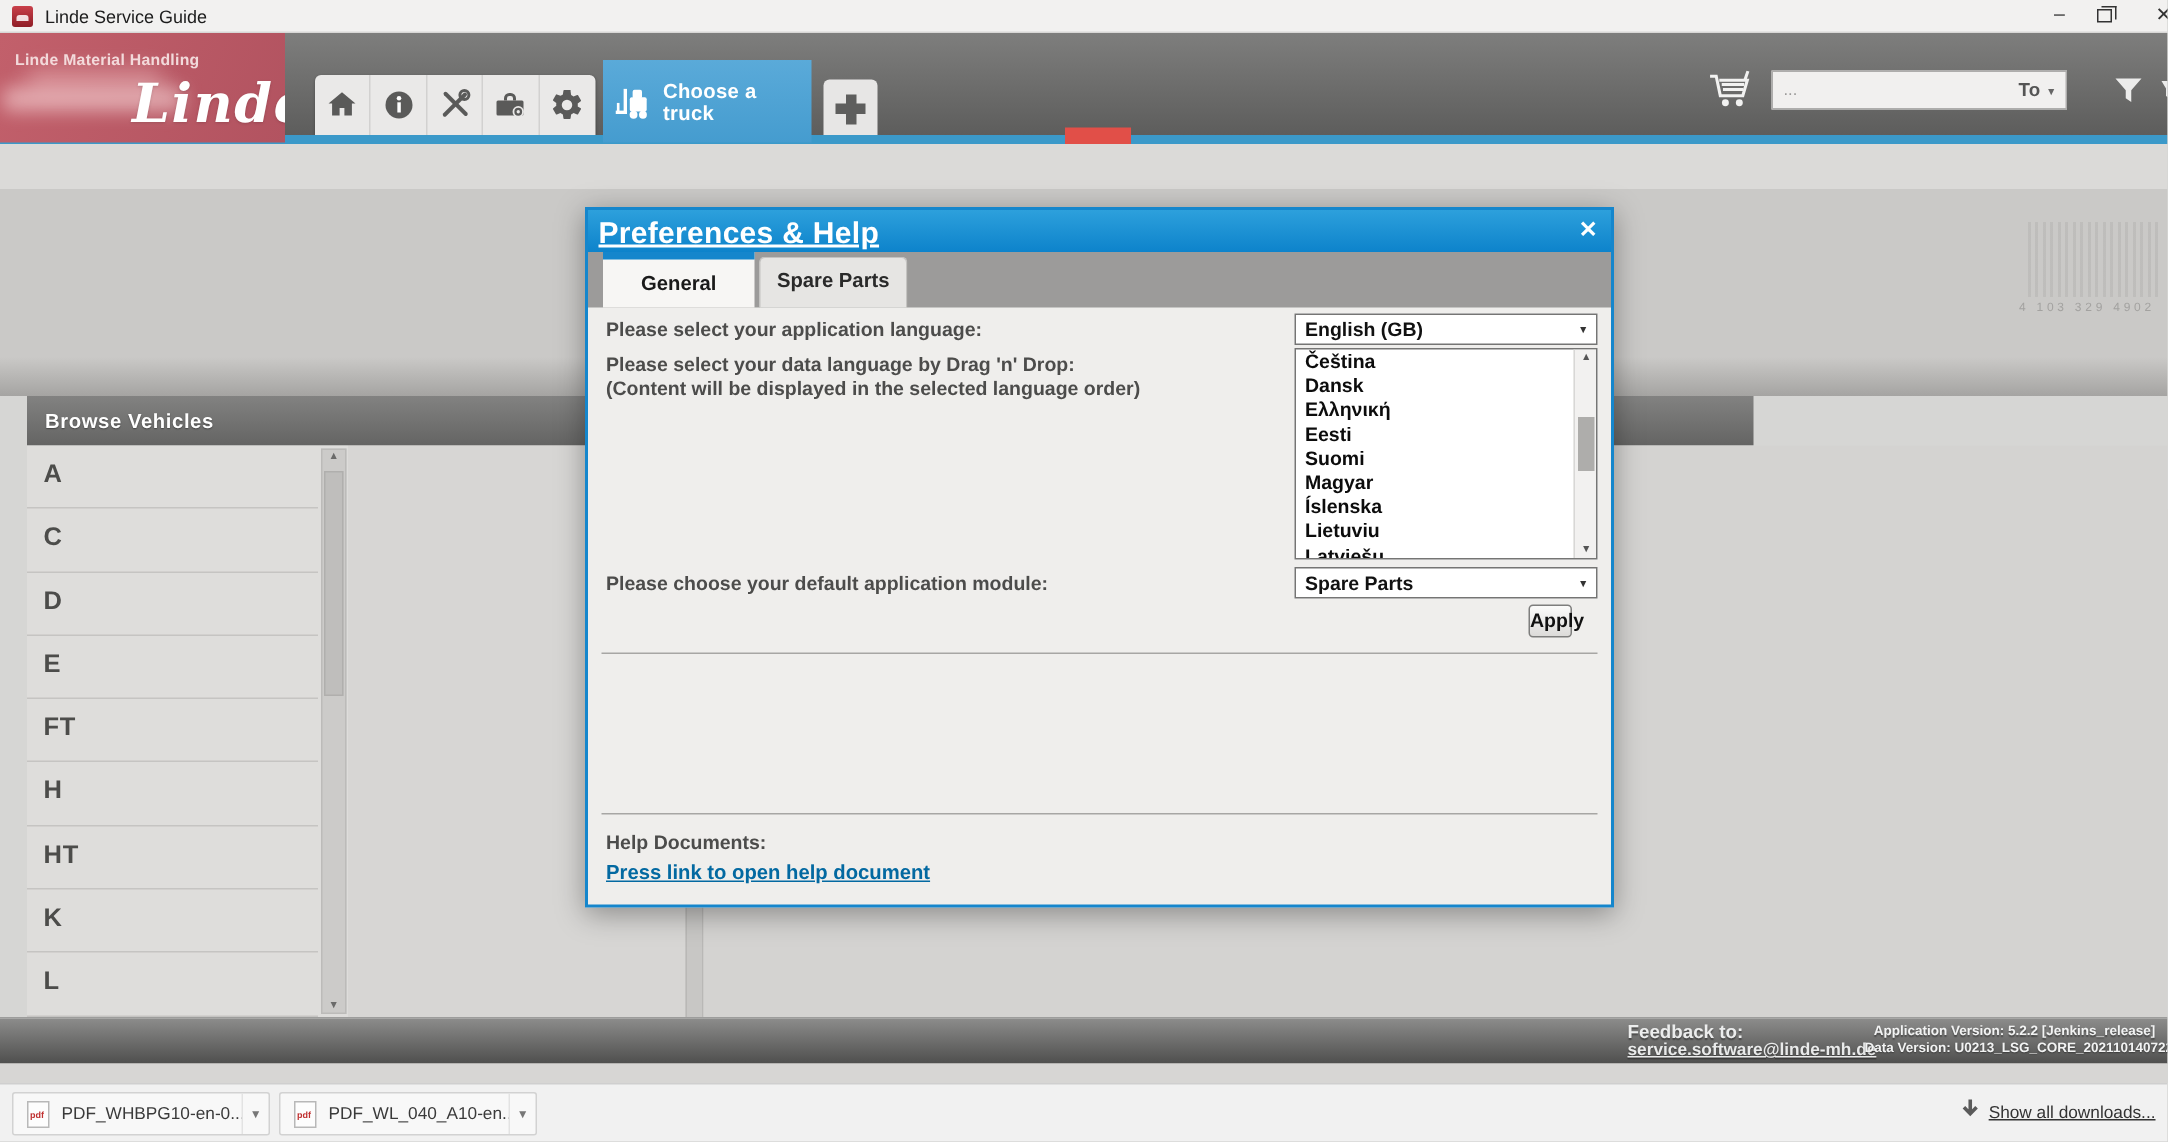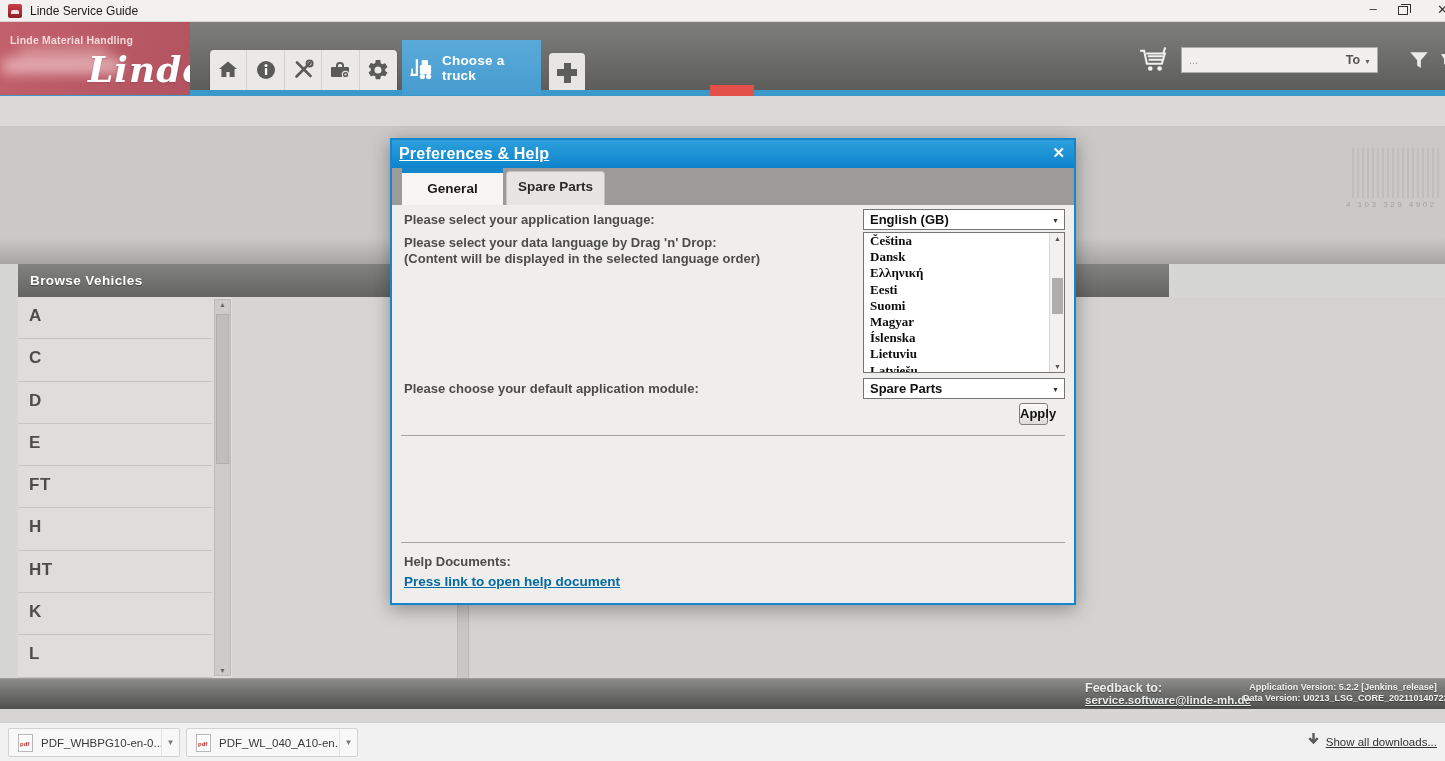--- a/index.html
+++ b/index.html
@@ -87,30 +87,30 @@
   .dl-icon { width:15px; height:18px; margin:0 8px 0 9px; position:relative; background:#fdfdfd; border:1px solid #b8b8b8;}
   .dl-icon::after { content:"pdf"; position:absolute; left:1px; top:6px; font-size:6px; font-weight:bold; color:#c03030;}
   .dl-name { font-size:11.5px; color:#3a3a3a; flex:1; white-space:nowrap; overflow:hidden;}
   .dl-caret { width:18px; text-align:center; font-size:8px; color:#777; border-left:1px solid #e3e3e3; align-self:stretch; line-height:27px;}
   .dl-showall { position:absolute; right:8px; top:9px; display:flex; align-items:center; }
   .dl-showall-label { font-size:11.5px; color:#333; text-decoration:underline; margin-left:6px;}
 
   
   .dialog { left:390px; top:138px; width:686px; height:467px; background:#efeeec; border:2px solid #1586cc; box-shadow:0 4px 18px rgba(0,0,0,.35); z-index:10;}
   .dlg-titlebar { position:absolute; left:0; top:0; width:682px; height:28px; background:linear-gradient(#2da0dc,#0d83cb); }
-  .dlg-title { position:absolute; left:7px; top:5px; font-size:16px; font-weight:bold; color:#ffffff; text-decoration:underline; letter-spacing:.2px;}
+  .dlg-title { position:absolute; left:7px; top:5px; font-size:20px; font-weight:bold; color:#ffffff; text-decoration:underline; letter-spacing:.2px;}
   .dlg-close { position:absolute; right:9px; top:4px; font-size:15px; font-weight:bold; color:#ffffff; }
   .dlg-tabstrip { position:absolute; left:0; top:28px; width:682px; height:37px; background:#9c9b9a; }
   .dlg-tab-active { position:absolute; left:10px; top:0; width:101px; height:37px; background:#f7f6f4; border-top:5px solid #1586cc; font-weight:bold; font-size:13.5px; color:#1a1a1a; text-align:center; padding-top:8px;}
   .dlg-tab-inactive { position:absolute; left:114px; top:3px; width:99px; height:34px; background:#e6e5e3; border:1px solid #c4c3c1; border-bottom:none; border-radius:4px 4px 0 0; font-weight:bold; font-size:13.5px; color:#2a2a2a; text-align:center; padding-top:7px;}
   .dlg-label { position:absolute; font-size:13px; font-weight:bold; color:#4c4c4b; }
   .dlg-select { position:absolute; left:471px; width:202px; height:21px; background:#ffffff; border:1px solid #757574; font-size:13px; font-weight:bold; color:#111; padding:2px 0 0 6px;}
   .dlg-select-caret { position:absolute; right:5px; top:7px; font-size:7px; color:#333;}
   .listbox { position:absolute; left:471px; top:92px; width:202px; height:141px; background:#ffffff; border:1px solid #757574; overflow:hidden;}
-  .lang-item { font-size:13px; font-weight:bold; color:#0c0c0c; line-height:16.2px; padding-left:6px; white-space:nowrap;font-family:Liberation Serif, serif;}
+  .lang-item { font-size:13px; font-weight:bold; color:#0c0c0c; line-height:16.2px; padding-left:6px; white-space:nowrap;}
   .lb-scrollbar { position:absolute; right:0; top:0; width:15px; height:139px; background:#f2f1f0; border-left:1px solid #d8d7d6;}
   .lb-up { position:absolute; top:2px; left:0; width:15px; text-align:center; font-size:7px; color:#555;}
   .lb-down { position:absolute; bottom:2px; left:0; width:15px; text-align:center; font-size:7px; color:#555;}
   .lb-thumb { position:absolute; top:45px; left:2px; width:11px; height:36px; background:#aeadab;}
   .apply-btn { position:absolute; left:627px; top:263px; width:29px; height:22px; background:linear-gradient(#fbfbfa,#dcdbd9); border:1px solid #7e7e7d; border-radius:3px; font-size:13px; font-weight:bold; color:#111; text-align:center; padding-top:2px;}
   .dlg-divider { position:absolute; left:9px; width:664px; height:1px; background:#a7a6a4; }
   .help-heading { position:absolute; left:12px; top:414px; font-size:13px; font-weight:bold; color:#4c4c4b;}
   .help-link { position:absolute; left:12px; top:434px; font-size:13.5px; font-weight:bold; color:#0369a1; text-decoration:underline;}
 </style>
 </head>

